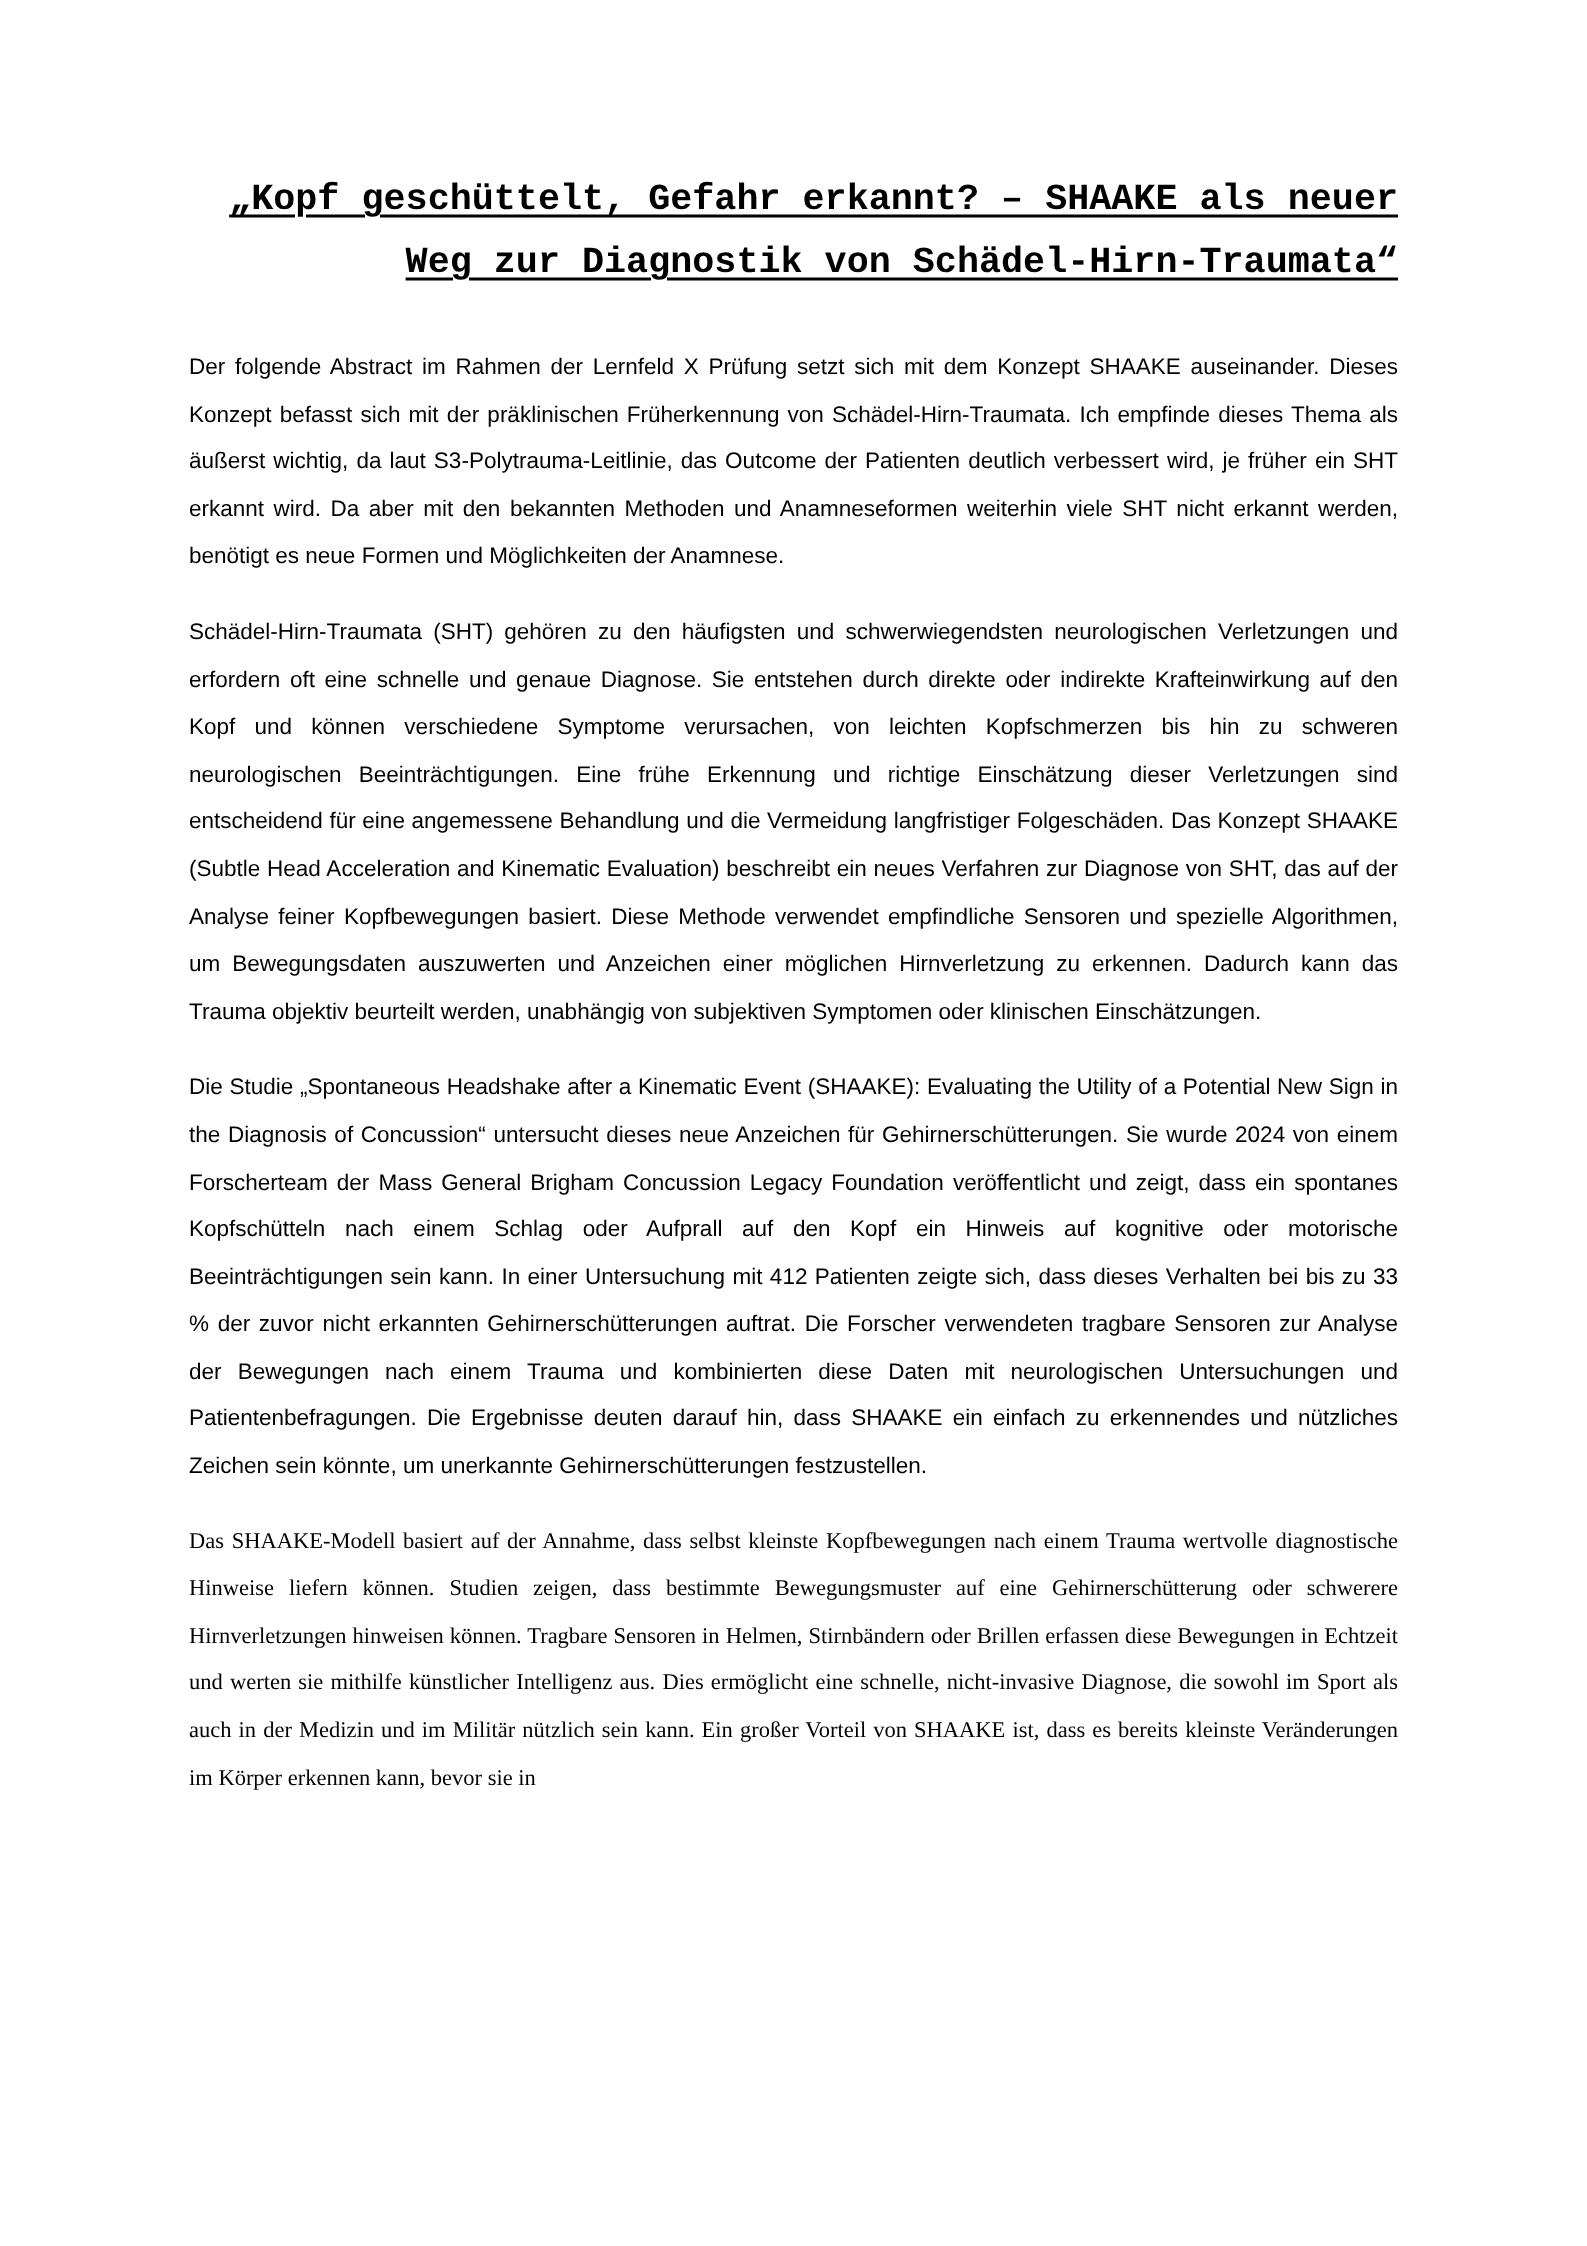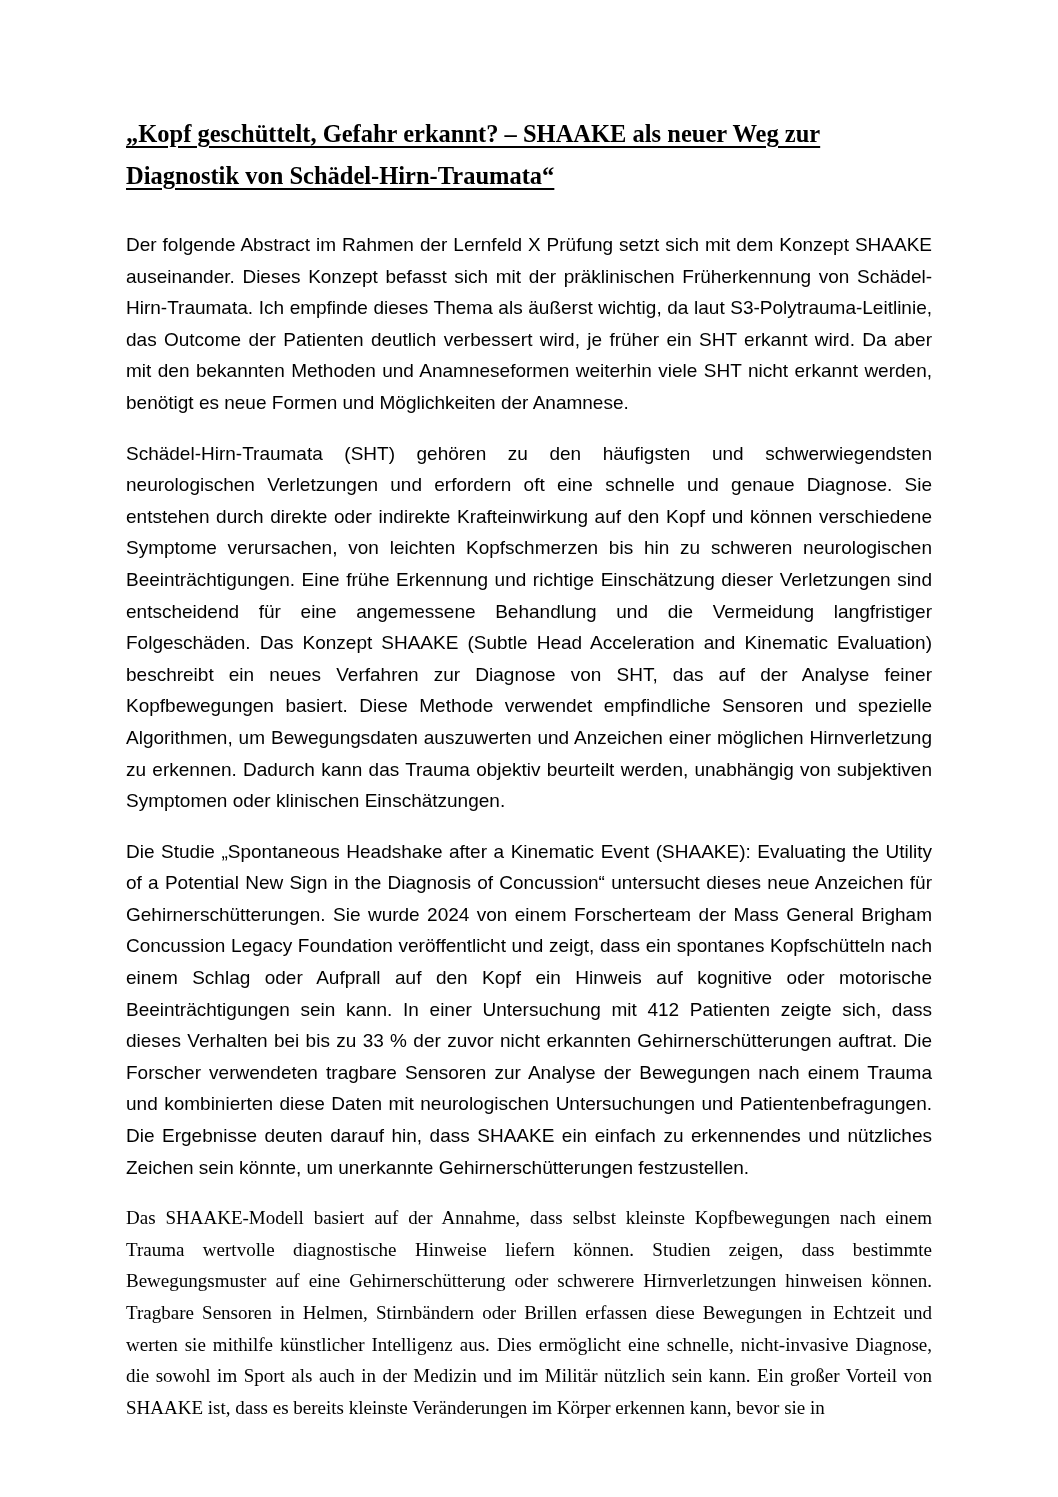--- a/index.html
+++ b/index.html
@@ -12,34 +12,34 @@
     overflow: hidden;
     font-family: "Liberation Sans", sans-serif;
   }
   .page {
     width: 1058px;
     height: 1497px;
     background: #ffffff;
     padding: 113px 126px 0 126px;
   }
   .doc-title {
-    font-family: Liberation Serif, serif;
+    font-family: Liberation Mono, monospace;
     font-weight: bold;
     font-size: 24.5px;
     line-height: 42px;
-    text-align: left;
+    text-align: right;
     color: #000000;
     text-decoration: underline;
     text-decoration-thickness: 2px;
     text-underline-offset: 4px;
     margin-bottom: 32px;
   }
   .body-para {
     font-family: "Liberation Sans", sans-serif;
-    font-size: 19px;
+    font-size: 15px;
     line-height: 31.6px;
     text-align: justify;
     color: #000000;
     margin-bottom: 19px;
   }
   .body-para:last-child { margin-bottom: 0; font-family: Liberation Serif, serif; }
 </style>
 </head>
 <body>
 

